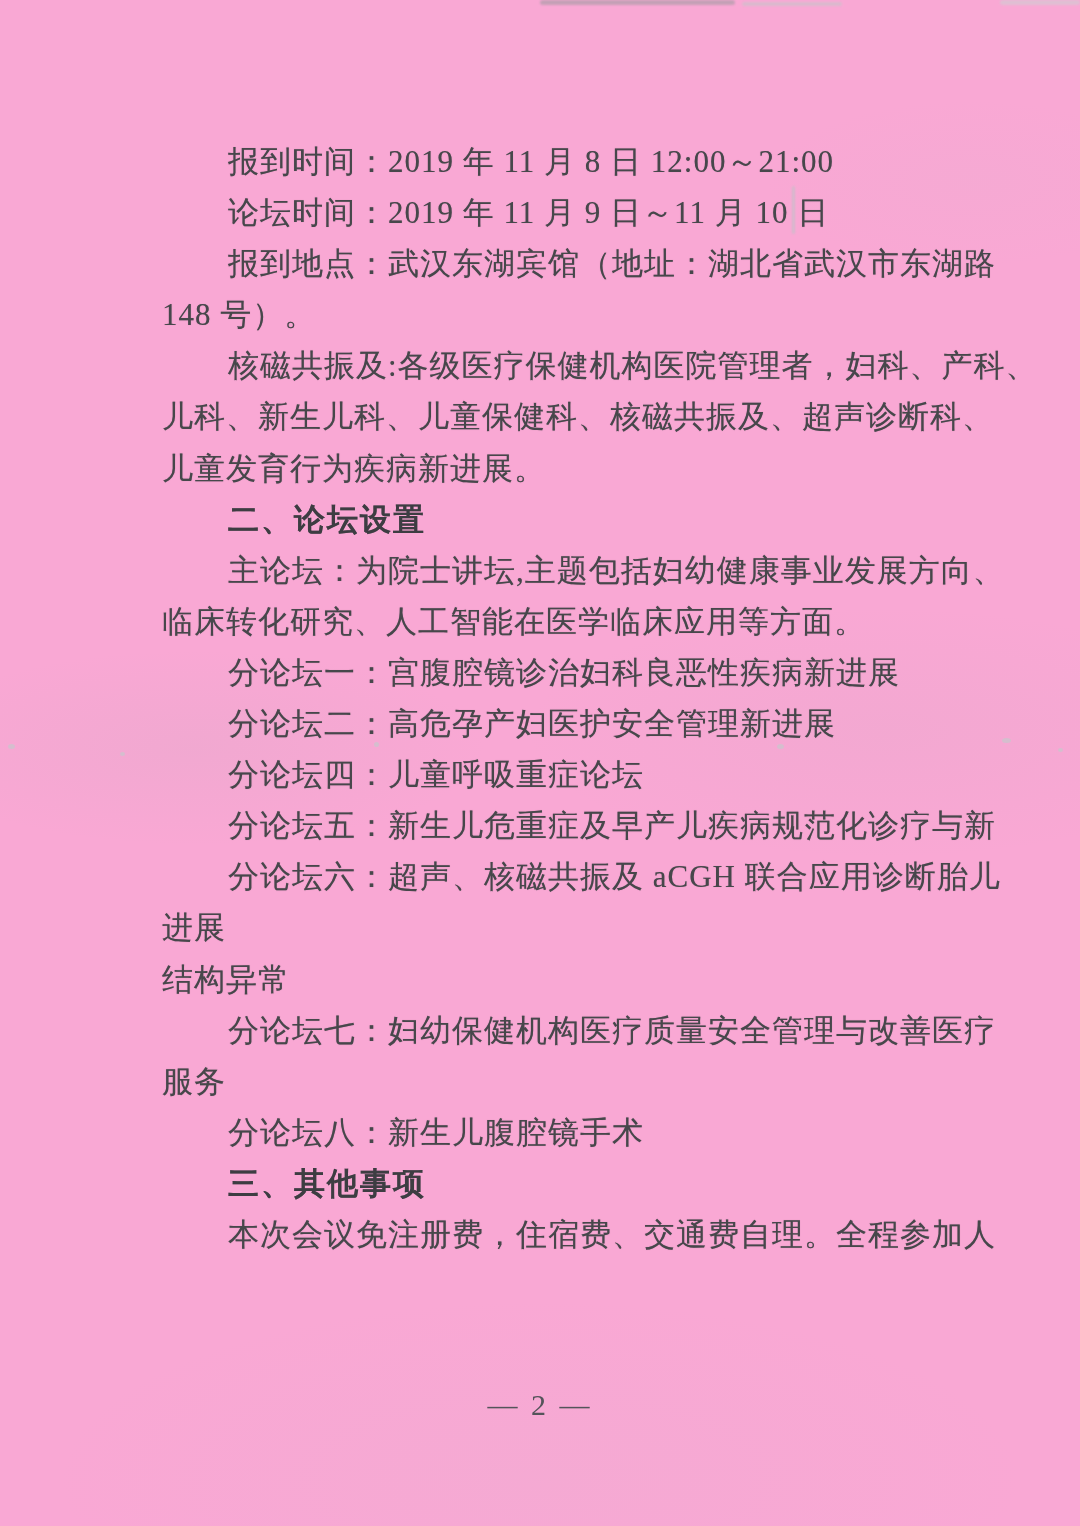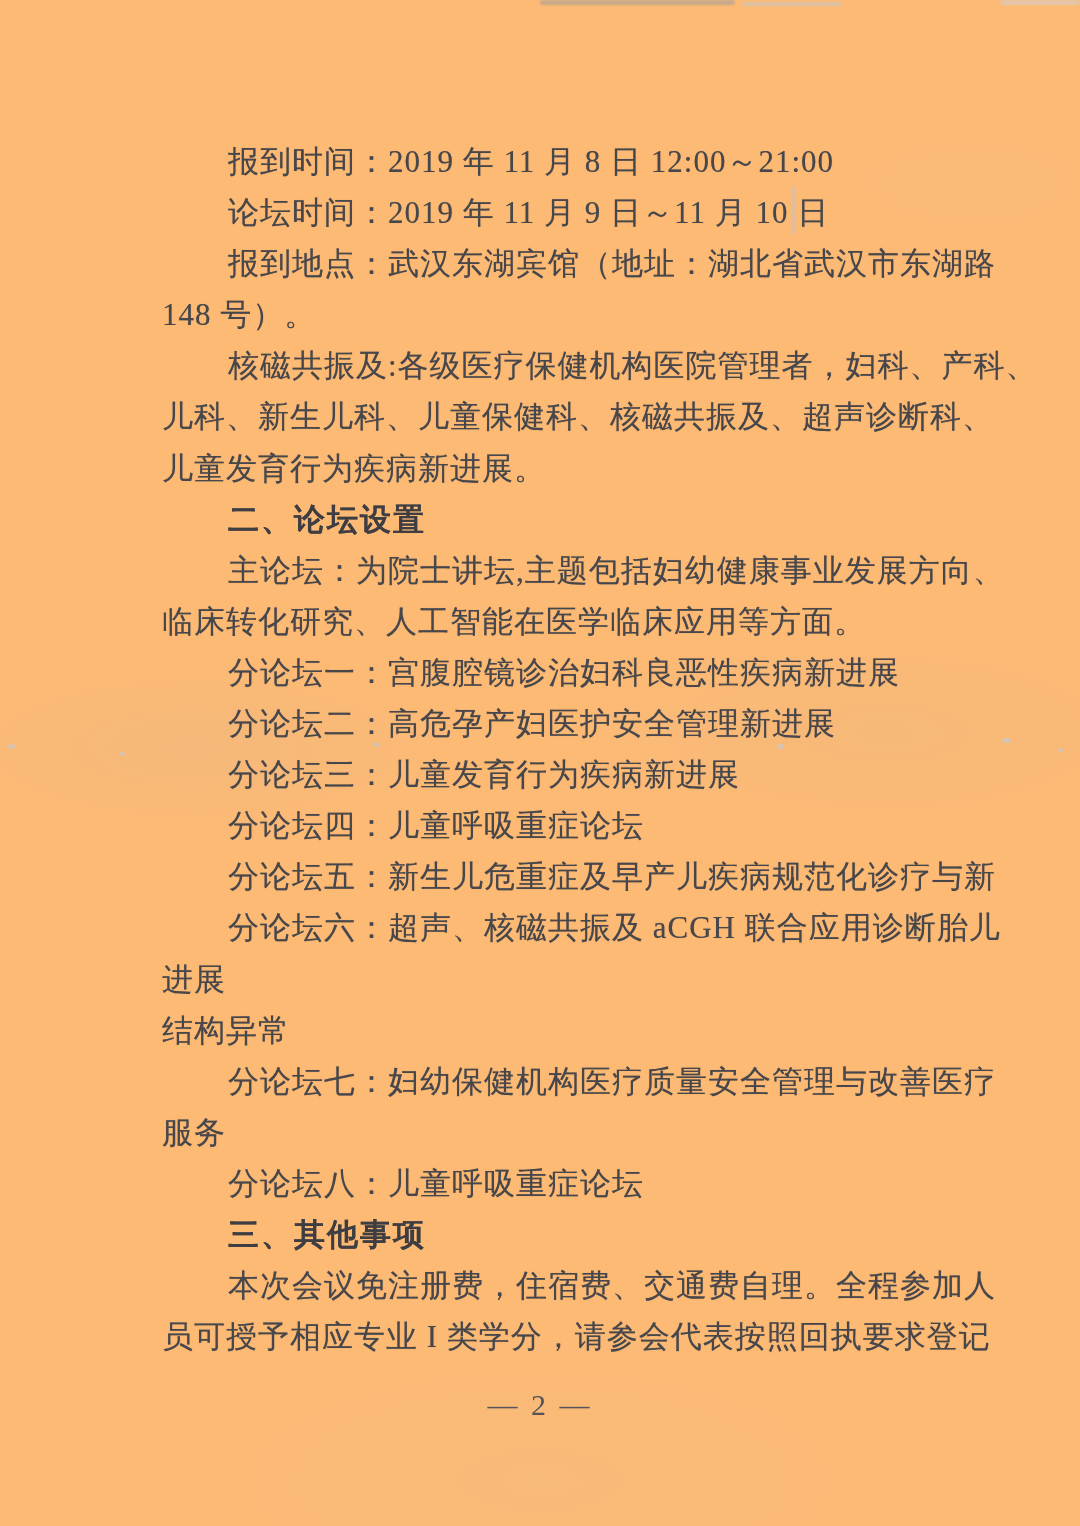--- a/index.html
+++ b/index.html
@@ -1,20 +1,20 @@
 <!DOCTYPE html>
 <html><head>
 <meta charset="utf-8">
 <style>
   html,body{margin:0;padding:0;background:#e8e8e8;}
   .page{
     position:relative;
     width:1080px;height:1526px;
     margin:0 auto;
-    background:#fdba74;
+    background:#f9a8d4;
     overflow:hidden;
     font-family:"Liberation Serif","DejaVu Serif",serif;
     color:#47474b;
   }
   
   .page::before{
     content:"";position:absolute;inset:0;pointer-events:none;
     background:
       radial-gradient(420px 140px at 18% 49%, rgba(170,170,178,.10), transparent 70%),
       radial-gradient(520px 180px at 82% 48%, rgba(170,170,178,.08), transparent 70%),
@@ -76,28 +76,26 @@
       <div class="line indent">报到地点：武汉东湖宾馆（地址：湖北省武汉市东湖路</div>
       <div class="line">148 号）。</div>
       <div class="line indent">核磁共振及:各级医疗保健机构医院管理者，妇科、产科、</div>
       <div class="line">儿科、新生儿科、儿童保健科、核磁共振及、超声诊断科、</div>
       <div class="line">儿童发育行为疾病新进展。</div>
       <div class="line indent bold">二、论坛设置</div>
       <div class="line indent">主论坛：为院士讲坛,主题包括妇幼健康事业发展方向、</div>
       <div class="line">临床转化研究、人工智能在医学临床应用等方面。</div>
       <div class="line indent">分论坛一：宫腹腔镜诊治妇科良恶性疾病新进展</div>
       <div class="line indent">分论坛二：高危孕产妇医护安全管理新进展</div>
-      <div class="line indent">分论坛三：儿童发育行为疾病新进展</div>
       <div class="line indent">分论坛四：儿童呼吸重症论坛</div>
       <div class="line indent">分论坛五：新生儿危重症及早产儿疾病规范化诊疗与新</div>
       <div class="line indent">分论坛六：超声、核磁共振及 aCGH 联合应用诊断胎儿</div>
       <div class="line">进展</div>
       <div class="line">结构异常</div>
       <div class="line indent">分论坛七：妇幼保健机构医疗质量安全管理与改善医疗</div>
       <div class="line">服务</div>
-      <div class="line indent">分论坛八：儿童呼吸重症论坛</div>
+      <div class="line indent">分论坛八：新生儿腹腔镜手术</div>
       <div class="line indent bold">三、其他事项</div>
       <div class="line indent">本次会议免注册费，住宿费、交通费自理。全程参加人</div>
-      <div class="line">员可授予相应专业 I 类学分，请参会代表按照回执要求登记</div>
     </div>
 
   <div class="page-number">— 2 —</div>
 </div>
 
 </body></html>

